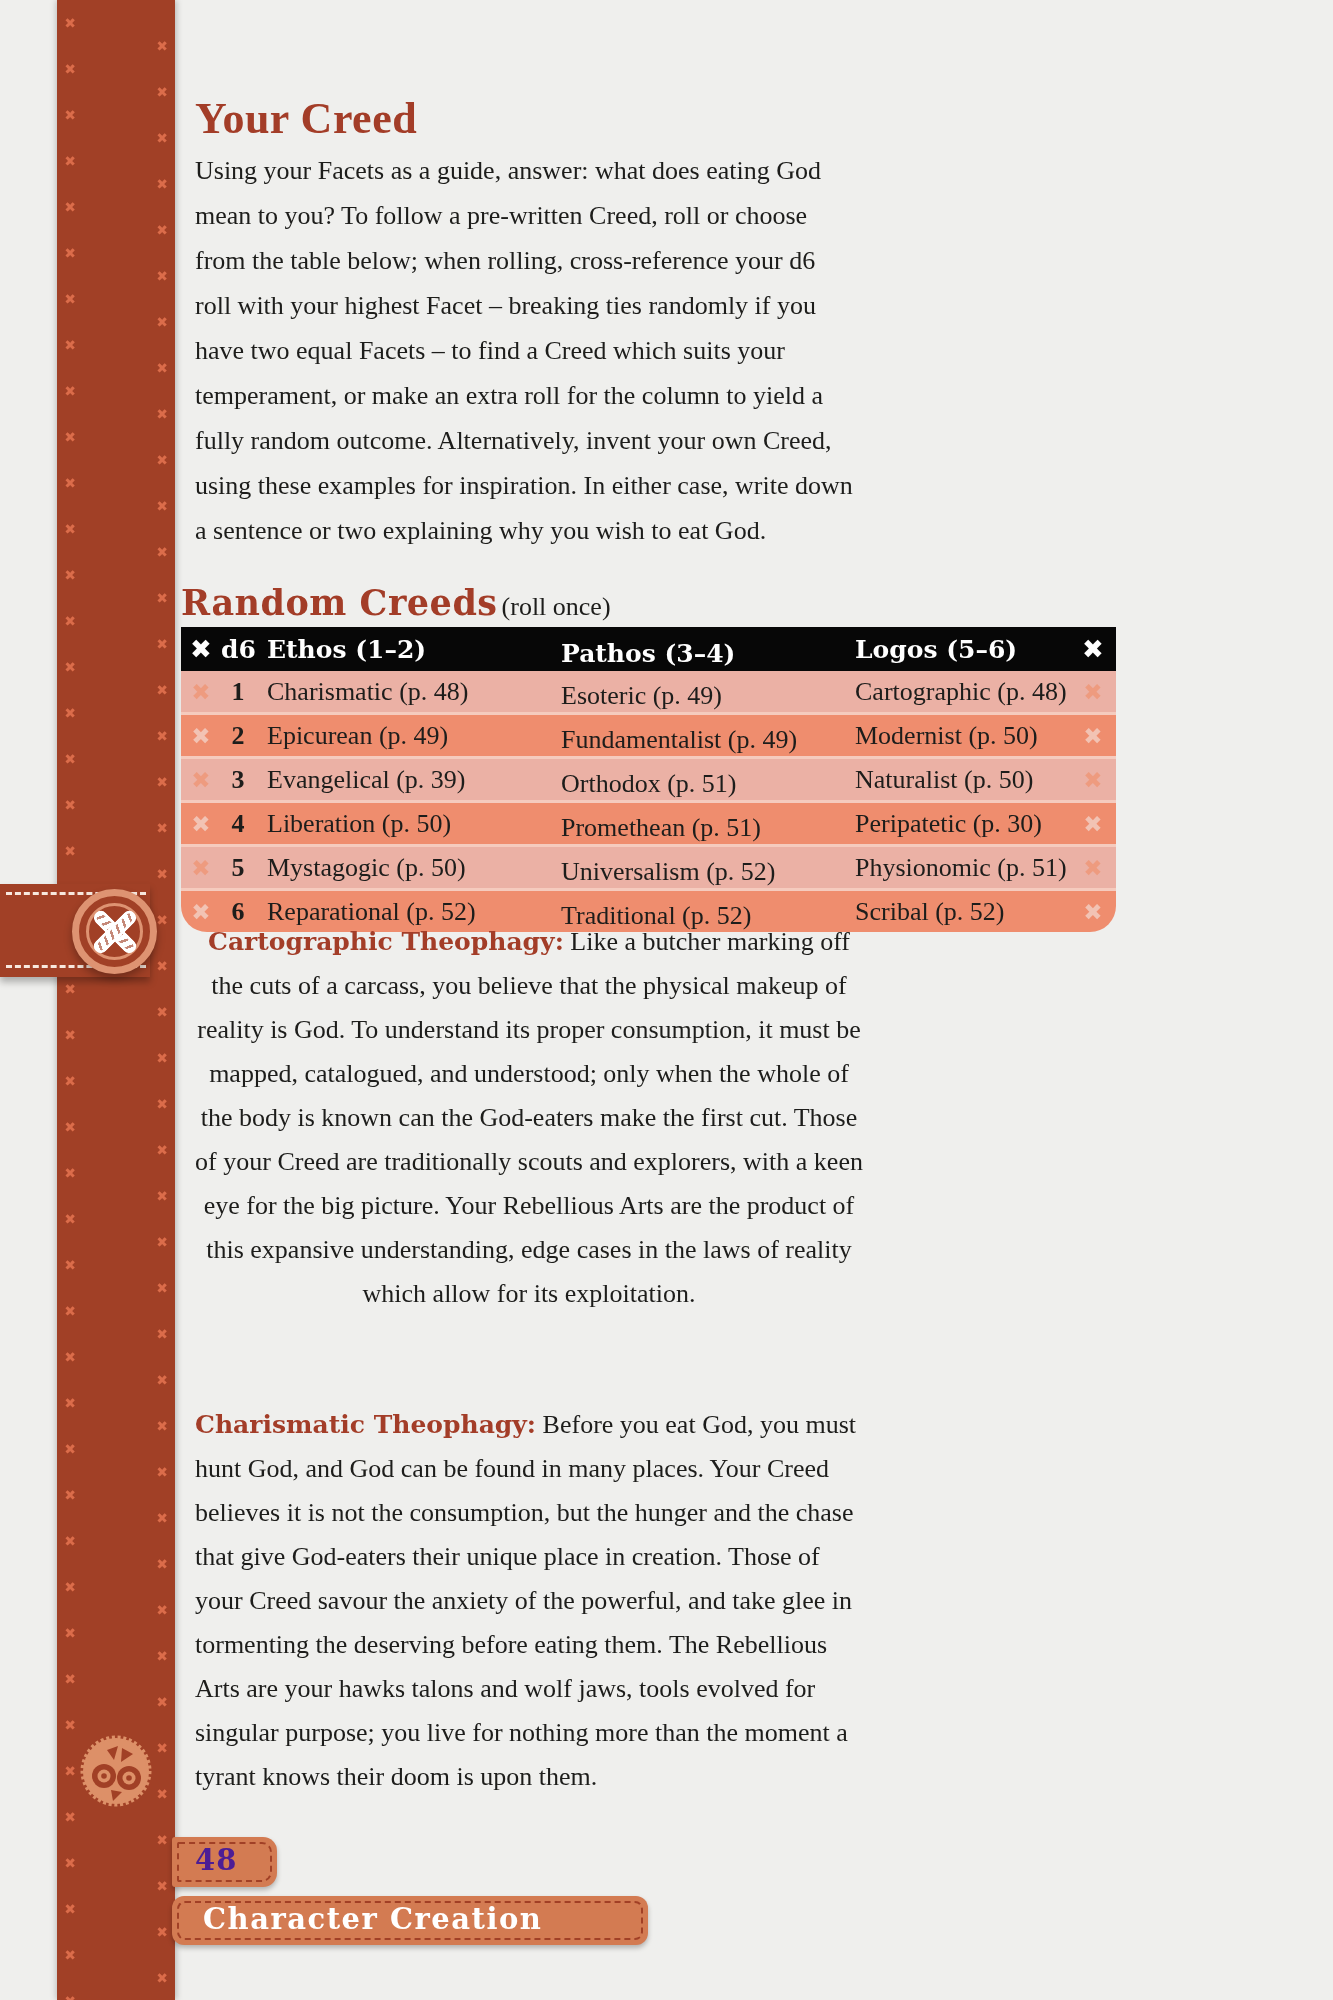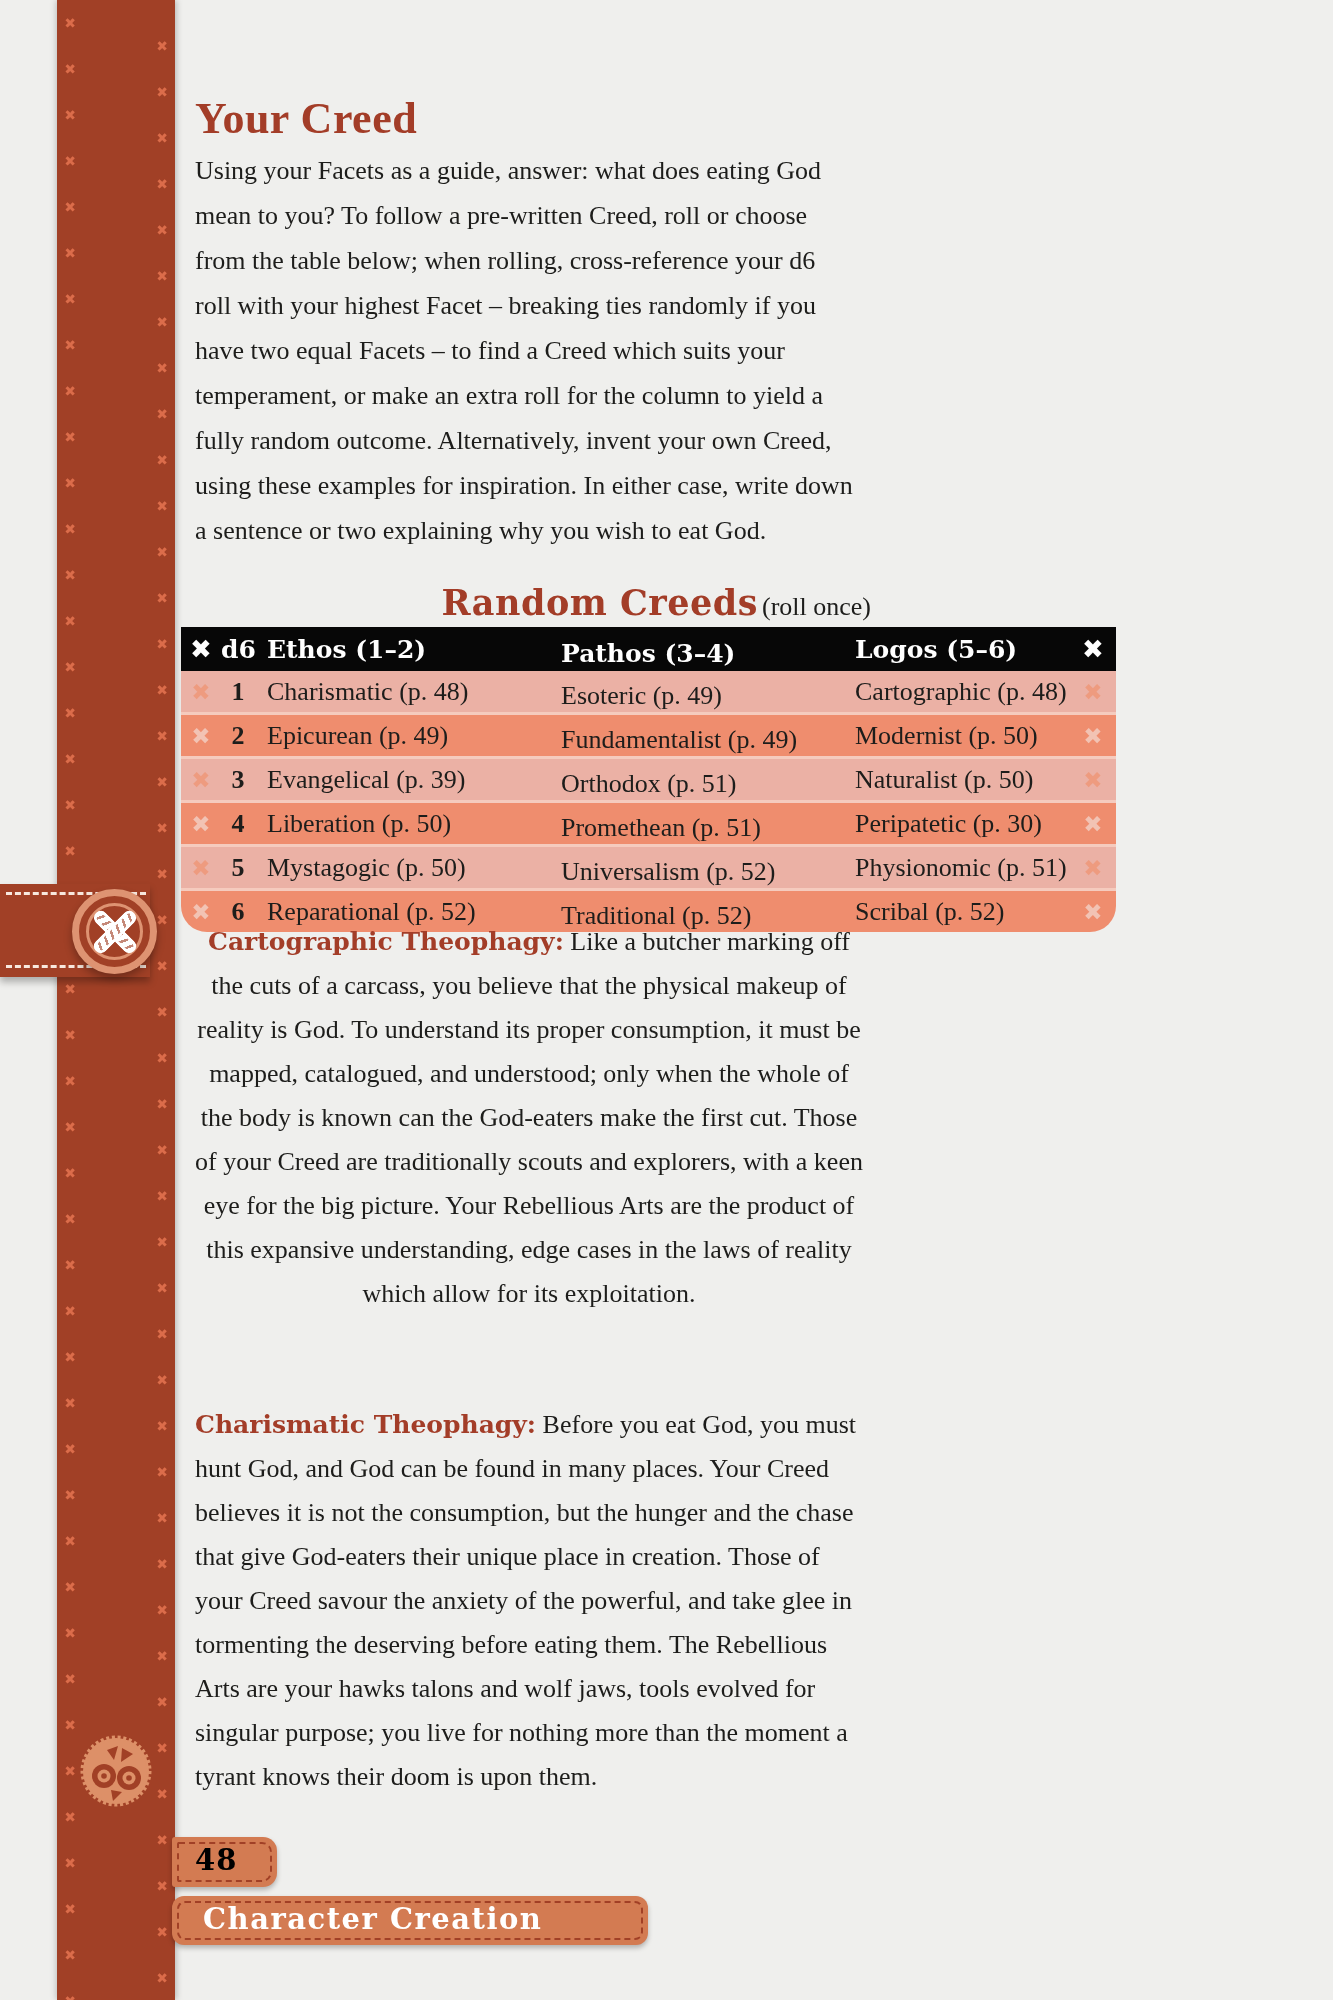--- a/index.html
+++ b/index.html
@@ -62,21 +62,21 @@
   .title {
     position:absolute; left:195px; top:97px; line-height:1;
     font-family:Liberation Serif, serif; font-weight:bold;
     font-size:44px; color:#A33D28; letter-spacing:0.5px;
   }
   .intro {
     position:absolute; left:195px; top:148px; width:662px;
     font-size:26px; line-height:45px;
   }
   .table-heading {
-    position:absolute; left:181px; top:582px; width:690px; text-align:right;
+    position:absolute; left:181px; top:582px; width:690px; text-align:left;
   }
   .table-heading .rc {
     font-family:"DejaVu Serif", serif; font-weight:bold;
     font-size:35px; color:#A33D28; letter-spacing:0.5px;
   }
   .table-heading .ro { font-size:26px; color:#1D1D1B; }
 
   
   .creed-table {
     position:absolute; left:181px; top:627px; width:935px;
@@ -119,21 +119,21 @@
   .page-badge {
     position:absolute; left:172px; top:1837px; width:105px; height:50px;
     background:#D37B52; border-radius:3px 14px 14px 3px;
     box-shadow:0 3px 5px rgba(0,0,0,0.25);
   }
   .page-badge::after {
     content:""; position:absolute; inset:5px;
     border:2px dashed #A14026; border-radius:2px 10px 10px 2px;
   }
   .page-badge .num {
-    position:absolute; left:23px; top:6px; color:#000000;
+    position:absolute; left:23px; top:6px; color:#4c1d95;
     font-family:"DejaVu Serif", serif; font-weight:bold; font-size:29px;
     letter-spacing:1px;
   }
   .footer-banner {
     position:absolute; left:172px; top:1896px; width:476px; height:49px;
     background:#D37B52; border-radius:12px;
     box-shadow:0 3px 5px rgba(0,0,0,0.25);
   }
   .footer-banner::after {
     content:""; position:absolute; inset:5px;

